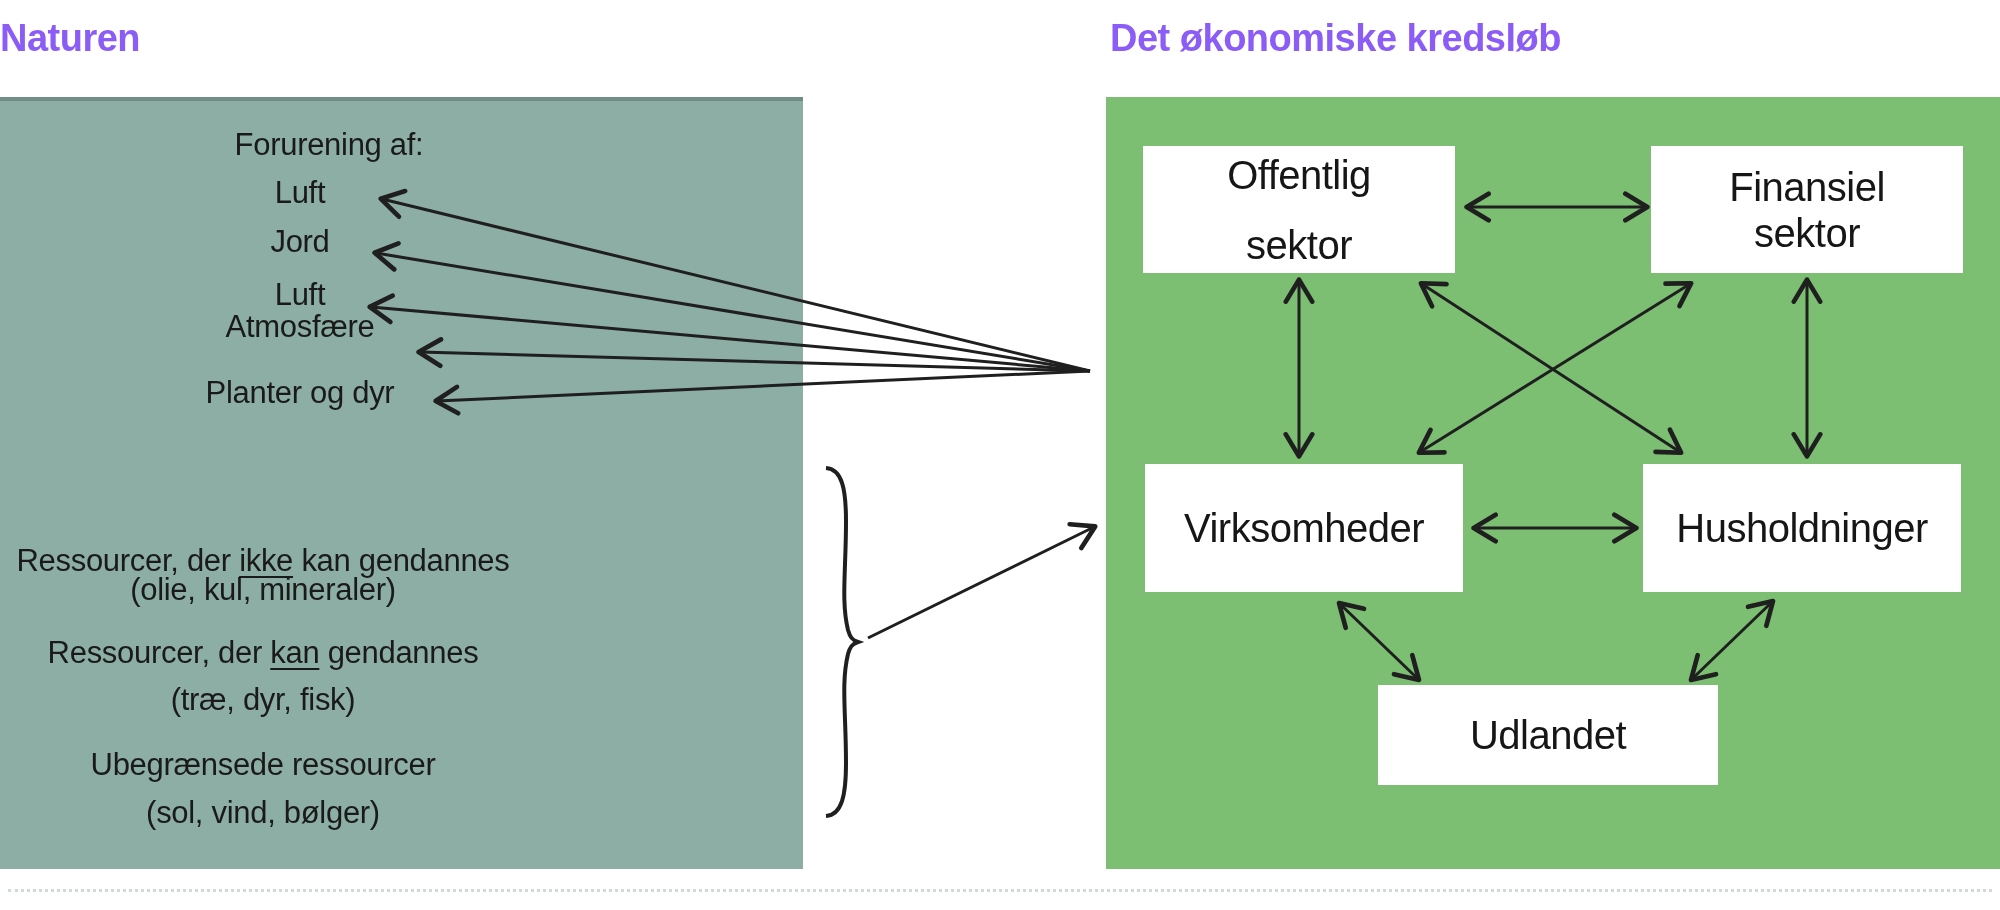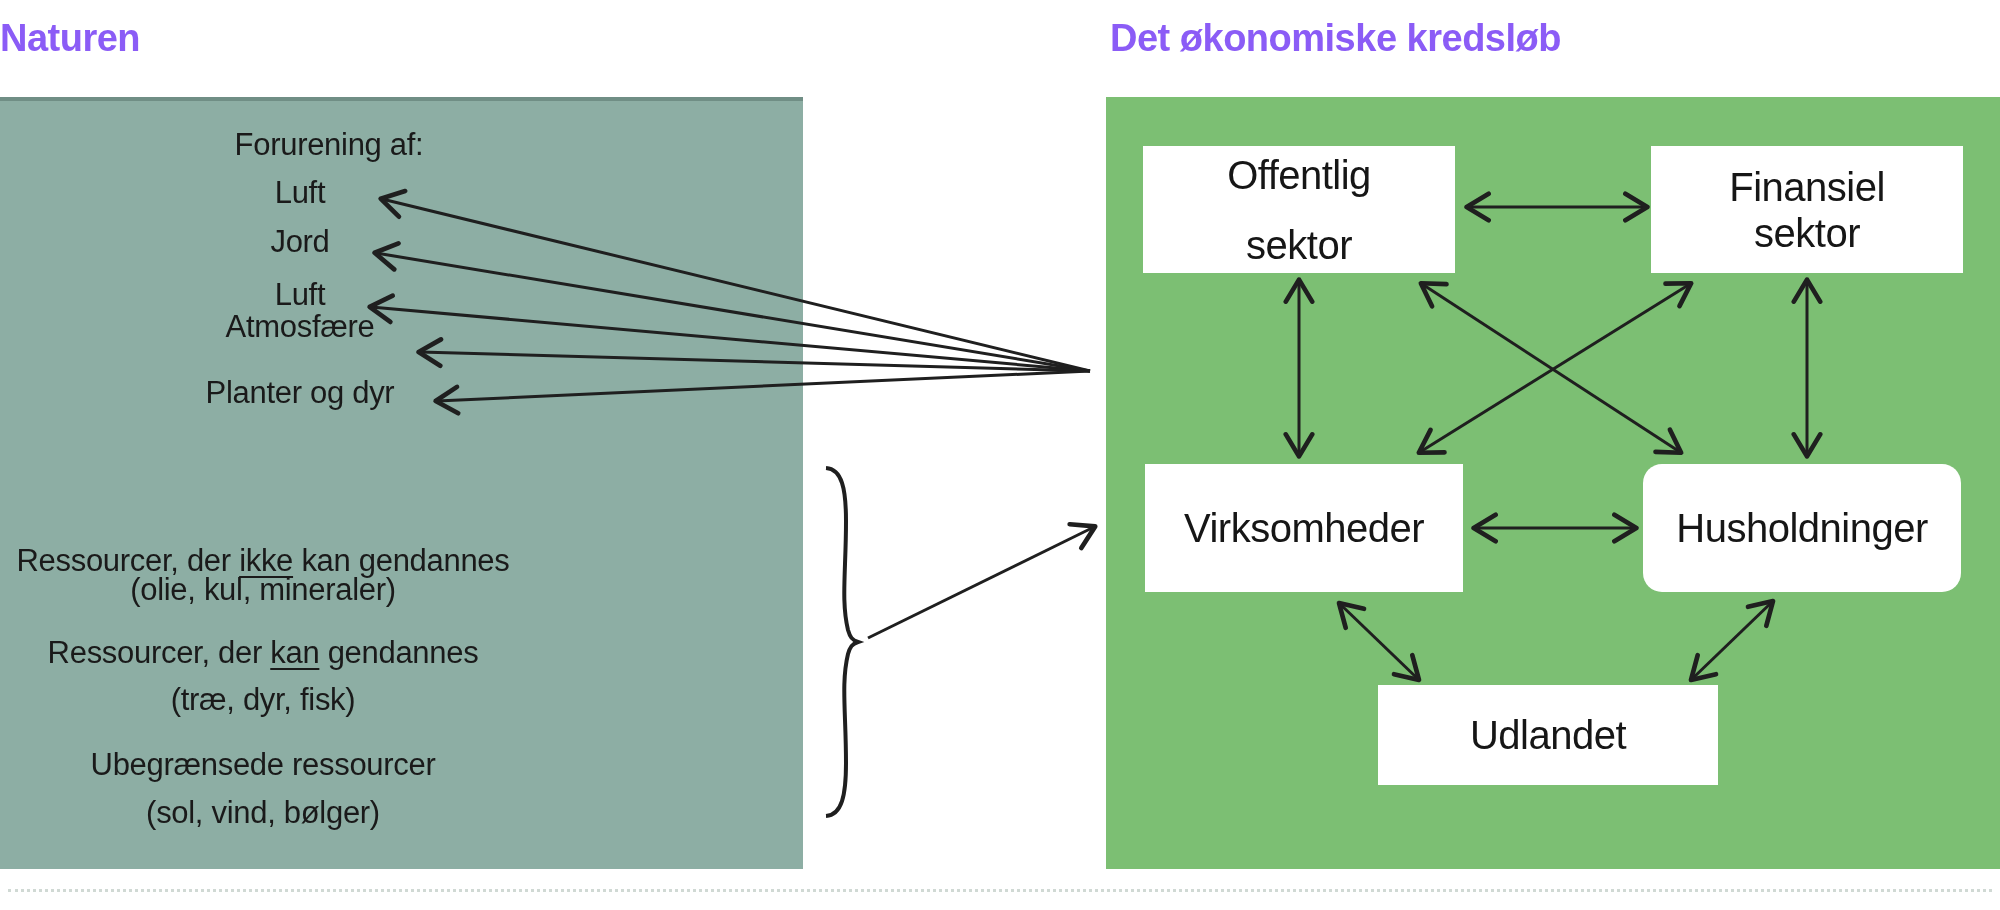--- a/index.html
+++ b/index.html
@@ -67,21 +67,21 @@
     <span>Offentlig</span>
     <span>sektor</span>
   </div>
   <div class="node" style="left:1651px;top:146px;width:312px;height:127px;">
     <span>Finansiel</span>
     <span>sektor</span>
   </div>
   <div class="node" style="left:1145px;top:464px;width:318px;height:128px;">
     <span>Virksomheder</span>
   </div>
-  <div class="node" style="left:1643px;top:464px;width:318px;height:128px;border-radius:19px;">
+  <div class="node" style="left:1643px;top:464px;width:318px;height:128px;">
     <span>Husholdninger</span>
   </div>
   <div class="node" style="left:1378px;top:685px;width:340px;height:100px;">
     <span>Udlandet</span>
   </div>
 
   <svg id="arrow-layer" viewBox="0 0 2000 910">
     <defs>
       <marker id="ah" viewBox="0 0 12 12" refX="9.5" refY="6" markerWidth="11" markerHeight="11" orient="auto-start-reverse" markerUnits="strokeWidth">
         <path d="M2,1.2 L10,6 L2,10.8" fill="none" stroke="#1f1f1f" stroke-width="1.7" stroke-linecap="round" stroke-linejoin="round"></path>

